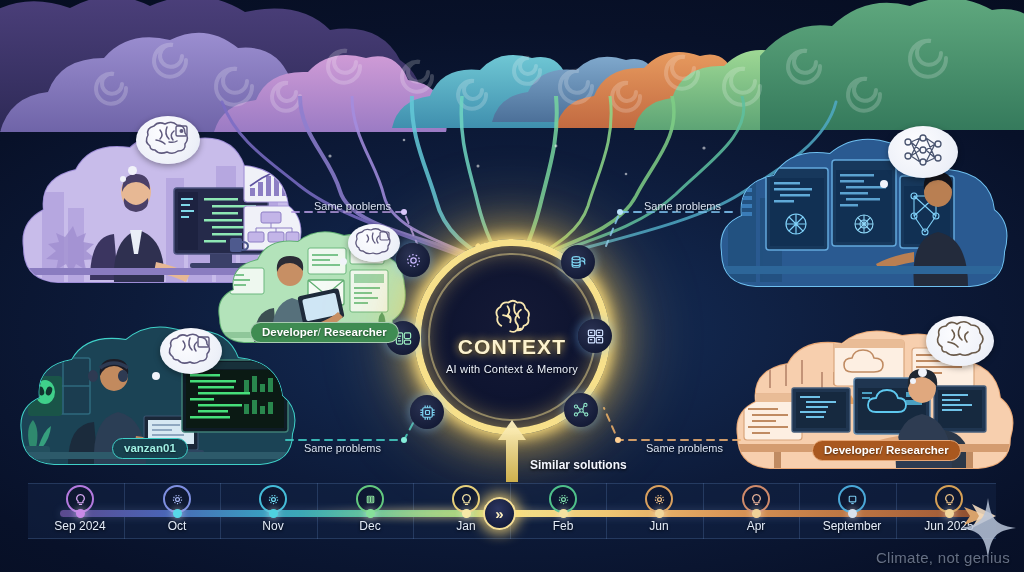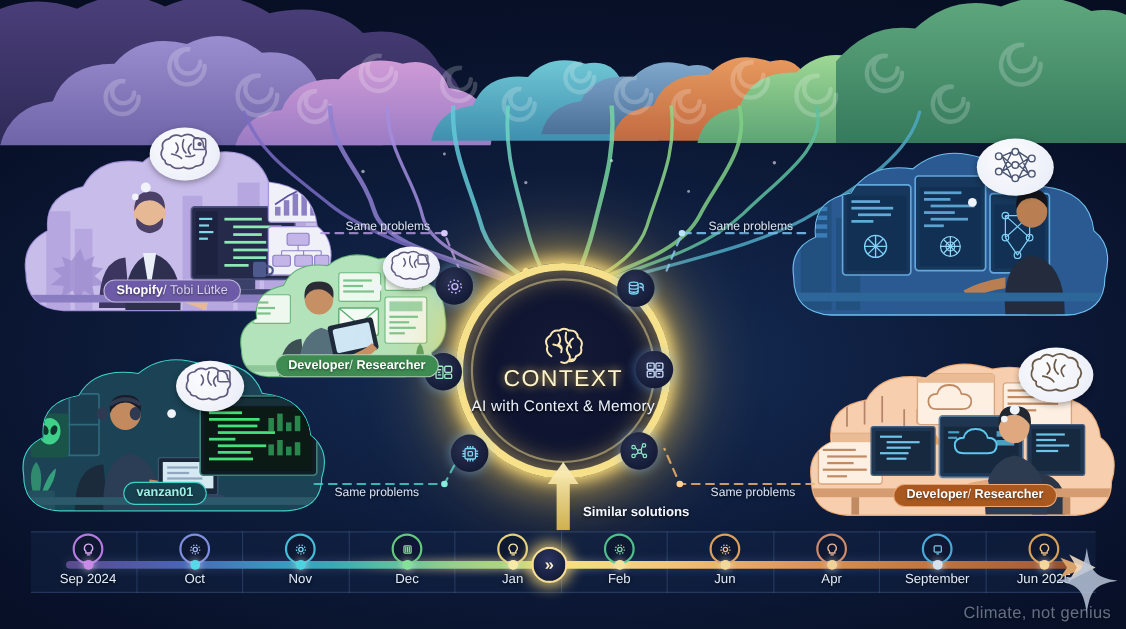--- a/index.html
+++ b/index.html
@@ -43,31 +43,31 @@
     border-radius:50%;
     border:2px solid rgba(255,232,150,0.45);
   }
   .hub-content {
     position:absolute; left:30px; top:10px; width:168px; height:168px;
     display:flex; flex-direction:column; align-items:center; justify-content:center;
     text-align:center;
   }
   .brain-icon { width:44px; height:34px; margin-bottom:3px; }
   .hub-title1 {
-    font-size:21px; font-weight:normal; color:#fdf3cf; letter-spacing:1.2px;
+    font-size:21px; font-weight:bold; color:#fdf3cf; letter-spacing:1.2px;
     text-shadow:0 0 8px rgba(255,214,96,0.9), 0 1px 2px rgba(0,0,0,0.8);
     line-height:1.02;
   }
   .hub-title2 {
     font-size:19px; font-weight:bold; color:#fdf3cf; letter-spacing:0.6px;
     text-shadow:0 0 8px rgba(255,214,96,0.9), 0 1px 2px rgba(0,0,0,0.8);
     line-height:1.1;
   }
   .hub-sub {
-    margin-top:5px; font-size:14px; color:#ecf2fb; letter-spacing:0.2px;
+    margin-top:5px; font-size:11px; color:#ecf2fb; letter-spacing:0.2px;
     text-shadow:0 1px 2px rgba(0,0,0,0.8);
   }
 
   .orb {
     position:absolute; width:34px; height:34px; border-radius:50%;
     background: radial-gradient(circle at 40% 35%, #2a3252 0%, #151c38 70%, #10162e 100%);
     display:flex; align-items:center; justify-content:center;
     box-shadow: 0 0 9px 2px rgba(120,190,255,0.35);
   }
   .orb svg { width:19px; height:19px; }
@@ -367,23 +367,20 @@
         <g fill="none" stroke="#5f5a7e" stroke-width="1.5" stroke-linecap="round">
           <path d="M14,30 q-6,-4 -2,-11 q-2,-7 6,-9 q4,-5 11,-2 q7,-4 12,1 q8,0 8,8 q5,5 0,11 q1,7 -7,7 q-5,4 -11,1 q-8,3 -12,-2 q-5,0 -5,-4"></path>
           <path d="M24,14 q4,5 0,9 M31,11 q-3,7 2,12 M38,15 q-5,4 -1,9 M20,24 q6,1 9,4 M33,26 q5,1 8,-1"></path>
         </g>
         <rect x="40" y="10" width="11" height="10" rx="1.5" fill="none" stroke="#5f5a7e" stroke-width="1.4"></rect>
         <circle cx="45.5" cy="15" r="2" fill="#5f5a7e"></circle>
       </svg>
     </div>
     <div class="tdot" style="left:110px; top:36px; width:9px; height:9px;"></div>
     <div class="tdot" style="left:102px; top:46px; width:6px; height:6px;"></div>
-    <div class="badge" style="left:76px; top:124px; background:#6d5ba8; color:#ffffff;">
-      <span>Shopify</span><span class="sep">/</span> <span style="color:#d9d2f0; font-weight:normal;">Tobi Lütke</span>
-    </div>
   </div>
 
   <div class="pcloud" style="left:216px; top:228px; width:192px; height:122px;">
     <svg width="192" height="122" viewBox="0 0 192 122" class="pc-shape">
       <defs>
         <clipPath id="clipGr">
           <path d="M28,114 Q4,112 4,90 Q0,70 18,62 Q14,38 42,32 Q52,10 82,14 Q102,-2 128,8 Q158,2 166,28 Q186,32 188,58 Q192,82 176,92 Q176,112 152,114 Z"></path>
         </clipPath>
       </defs>
       <path d="M28,114 Q4,112 4,90 Q0,70 18,62 Q14,38 42,32 Q52,10 82,14 Q102,-2 128,8 Q158,2 166,28 Q186,32 188,58 Q192,82 176,92 Q176,112 152,114 Z" fill="#aee0b6" stroke="#5fae72" stroke-width="2"></path>

